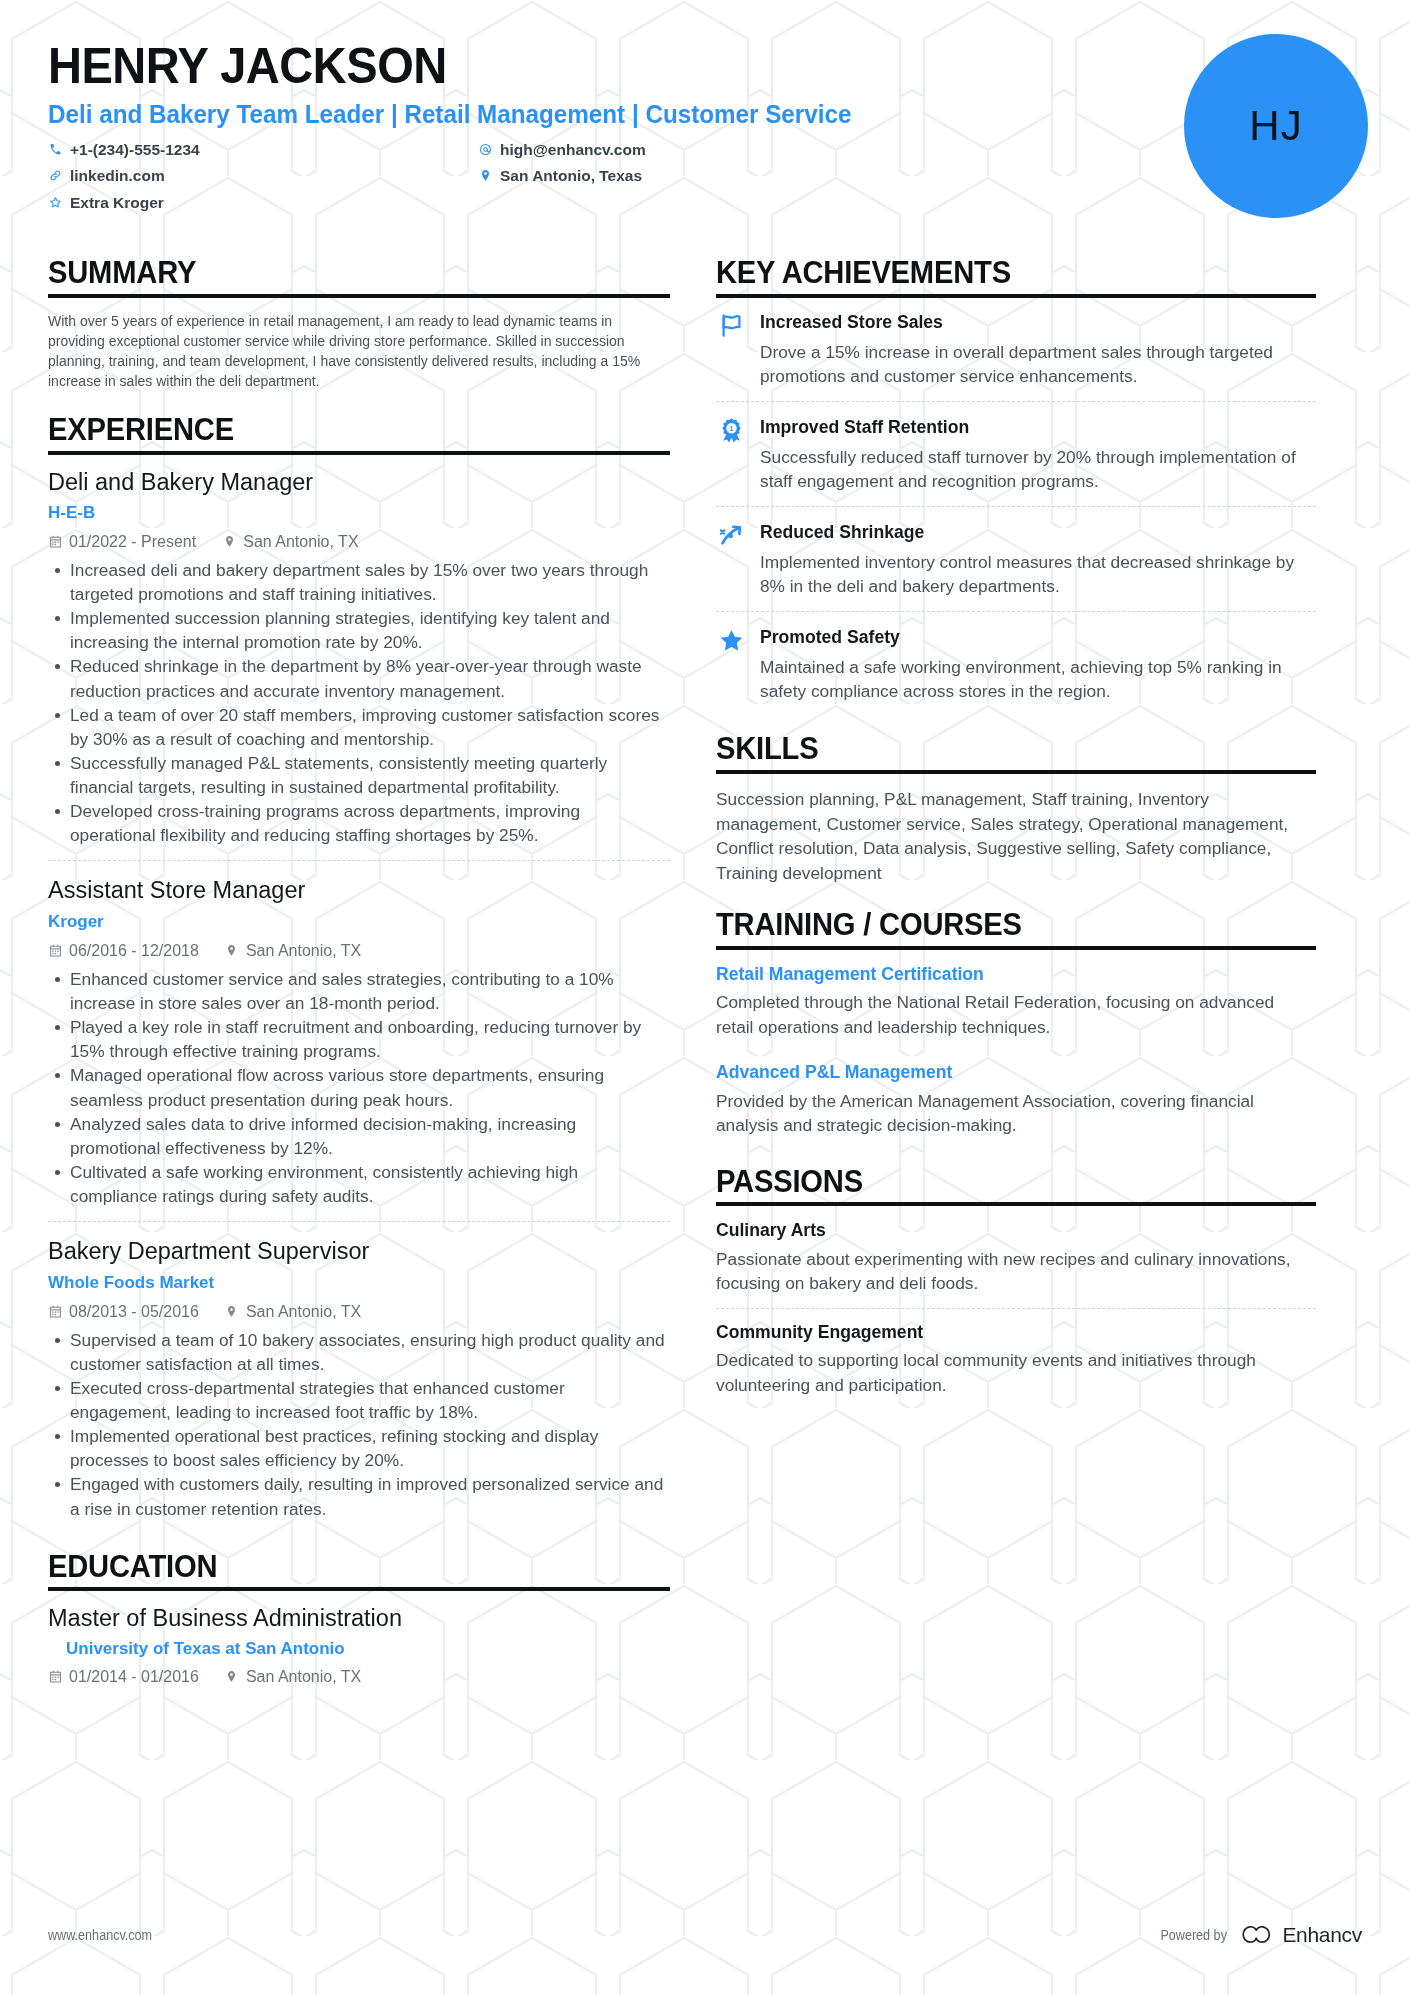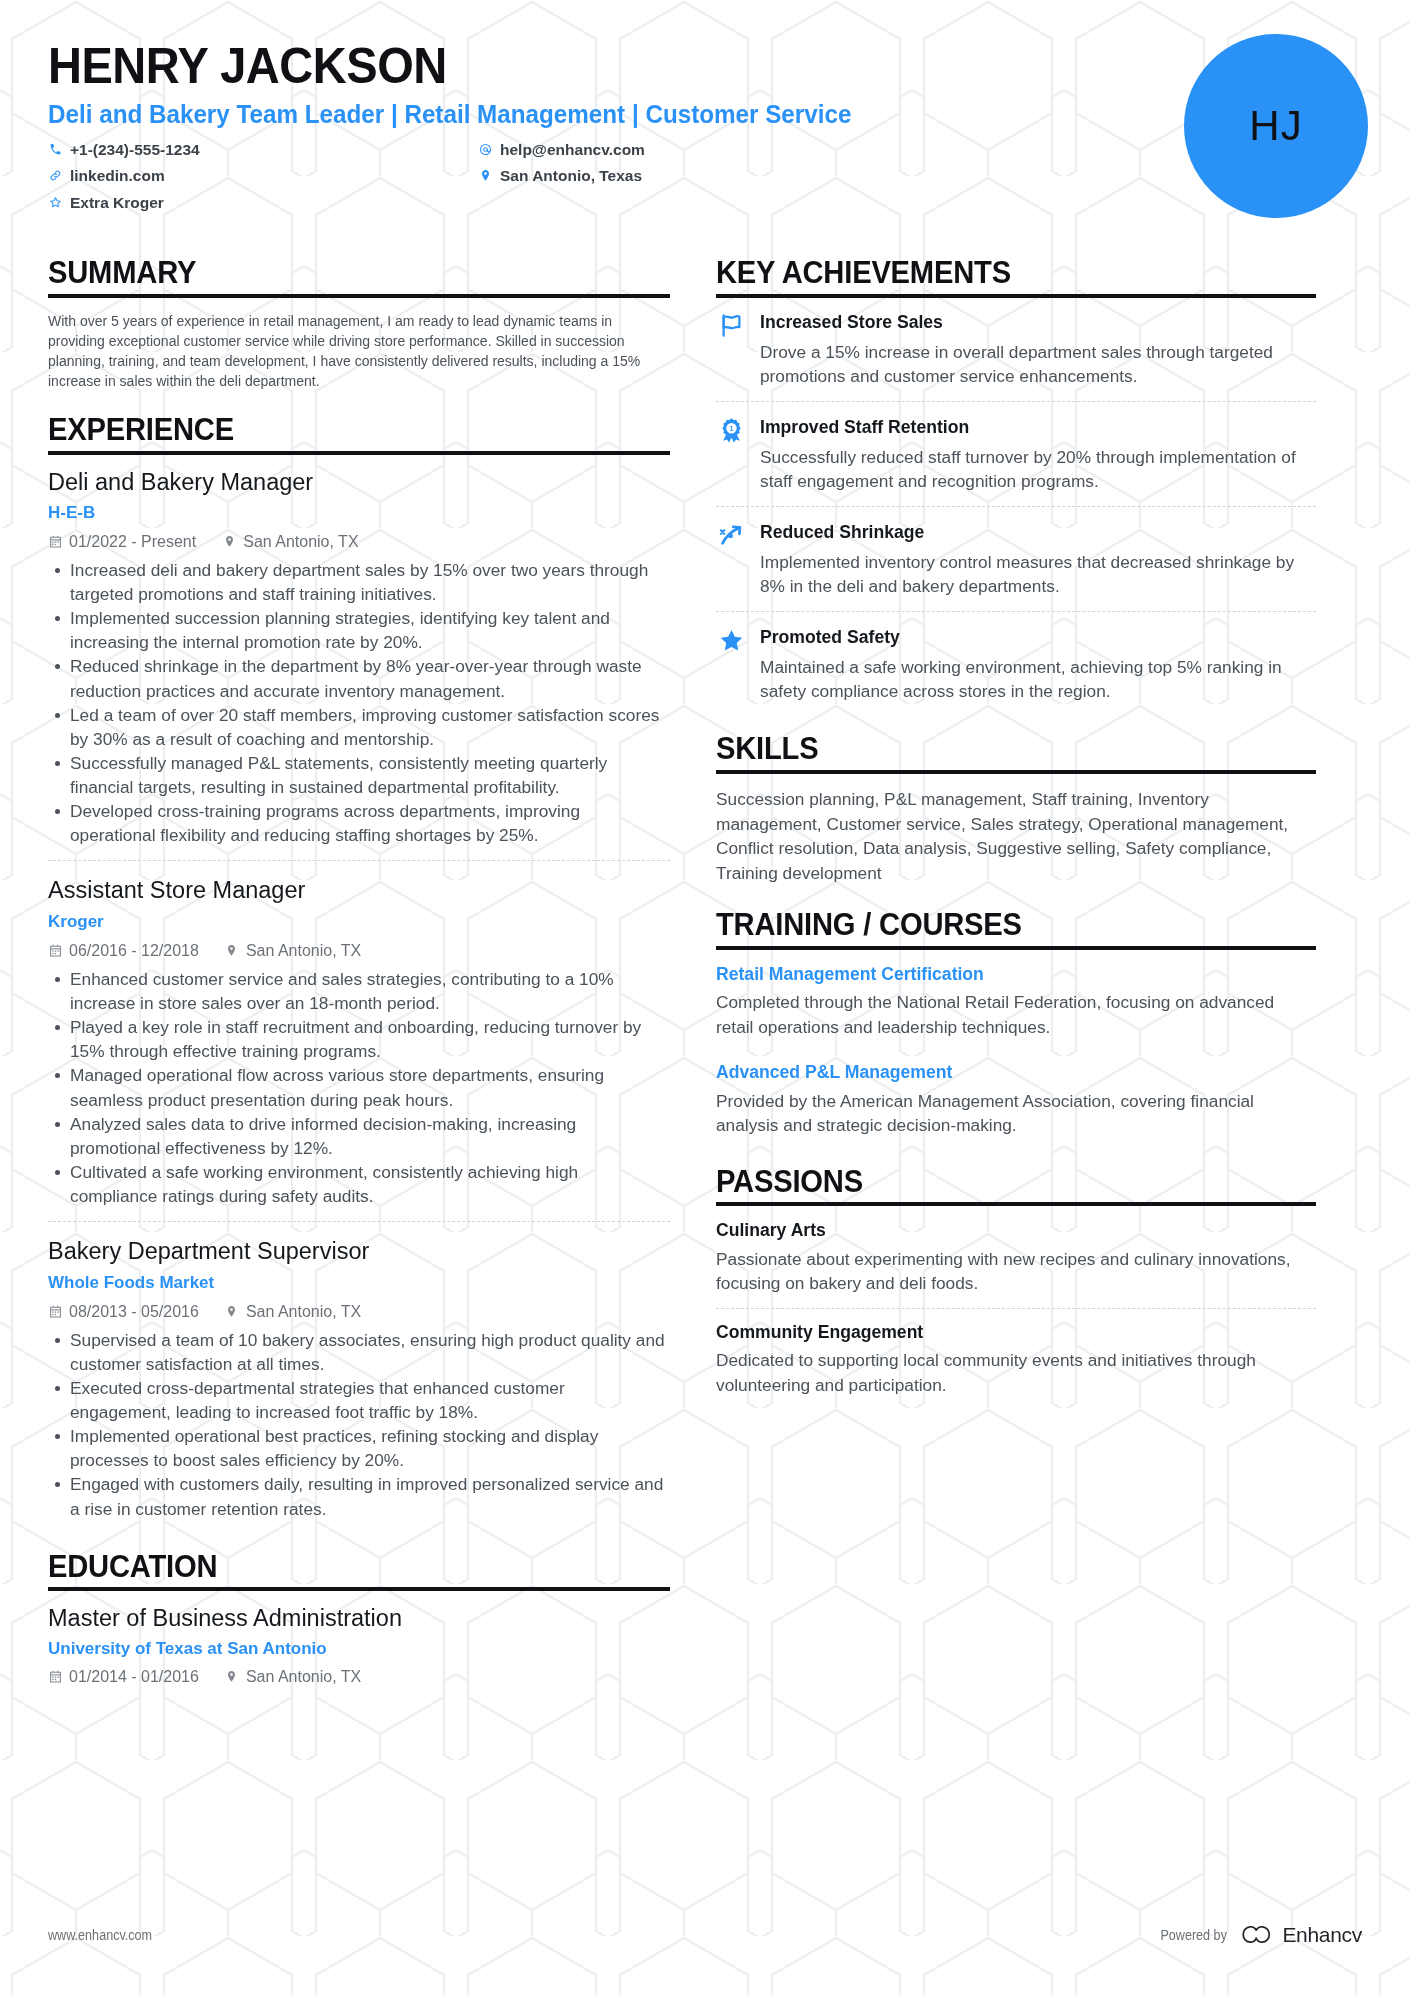--- a/index.html
+++ b/index.html
@@ -189,20 +189,21 @@
   .edu-title {
     font-size:23.5px;
     color:#15191d;
     line-height:1.25;
   }
   .edu-school {
     margin-top:5px;
     font-size:17px;
     font-weight:700;
     color:#2a91f7;
+    margin-left:18px;
   }
 
   
   .ach {
     display:flex;
     gap:14px;
     padding-bottom:13px;
   }
   .ach + .ach {
     border-top:1px dashed #cfd4d8;
@@ -349,21 +350,21 @@
         </div>
 
         <div class="cline">
           <span class="ci">
             <svg viewBox="0 0 24 24" fill="none" stroke="currentColor" stroke-width="1.9">
                 <circle cx="12" cy="12" r="9.2"></circle>
                 <circle cx="12" cy="12" r="3.4"></circle>
                 <path d="M15.4 12v2.6c0 1.3 1 2 2.1 1.7 1-.3 1.7-1.4 1.7-3.1"></path>
               </svg>
           </span>
-          <span>help@enhancv.com</span>
+          <span>high@enhancv.com</span>
         </div>
 
         <div class="cline">
           <span class="ci">
             <svg viewBox="0 0 24 24" fill="none" stroke="currentColor" stroke-width="2" stroke-linecap="round">
                 <path d="M10.2 13.8a4 4 0 0 0 5.7 0l3-3a4 4 0 1 0-5.7-5.7l-1.7 1.7"></path>
                 <path d="M13.8 10.2a4 4 0 0 0-5.7 0l-3 3a4 4 0 1 0 5.7 5.7l1.7-1.7"></path>
               </svg>
           </span>
           <span>linkedin.com</span>

